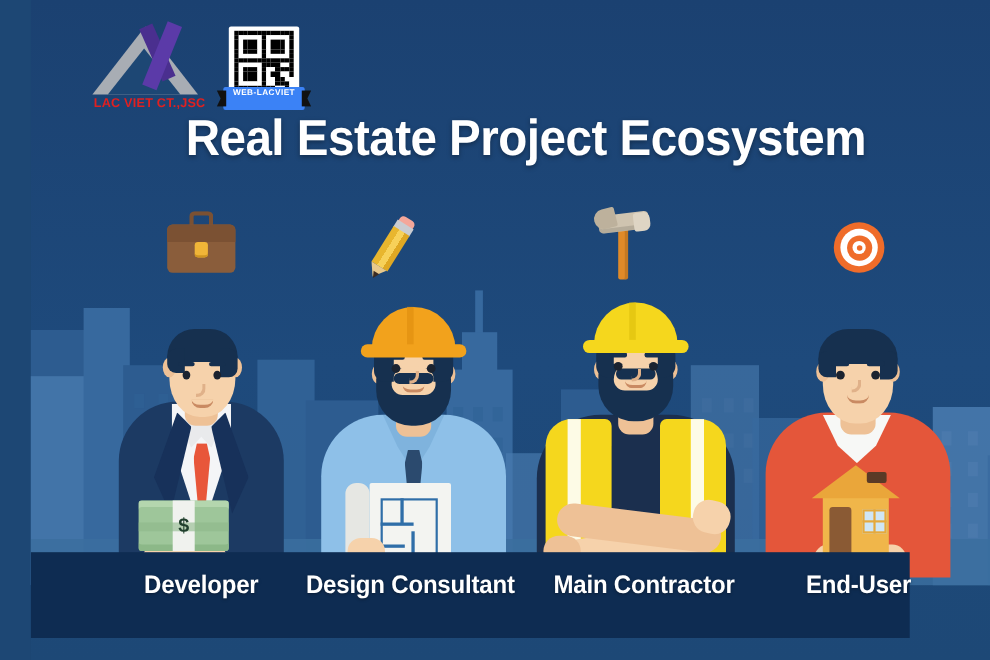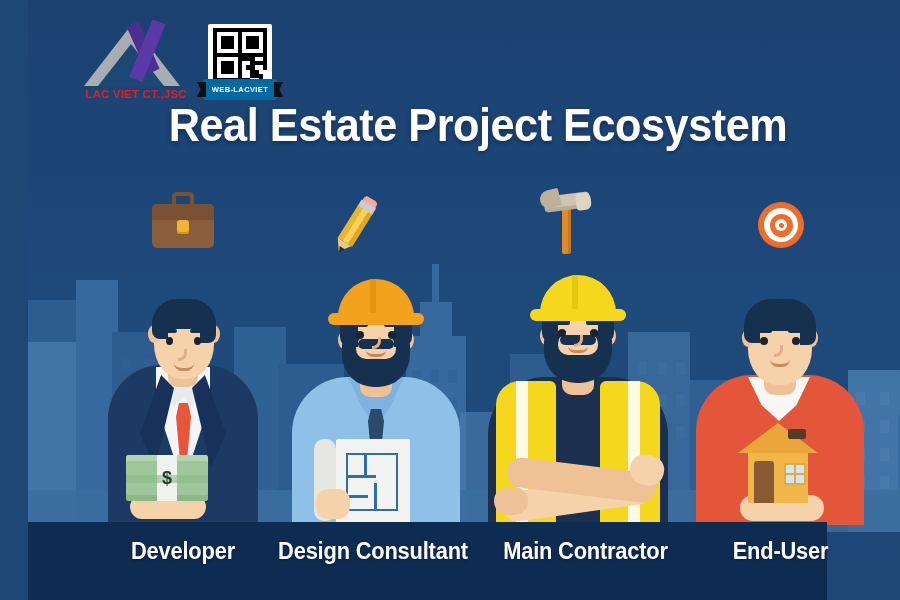--- a/index.html
+++ b/index.html
@@ -37,22 +37,22 @@
   .logo-v i.b { width:14px; height:62px; left:36px; top:0px; transform:rotate(22deg); transform-origin:top center; background:#5b3aa8; }
   .logo-txt { position:absolute; left:-2px; top:70px; width:124px; text-align:center;
       color:#e02020; font-size:11.5px; font-weight:700; letter-spacing:.2px;
       font-family:"Liberation Sans", sans-serif; white-space:nowrap; }
 
   .qr-wrap { position:absolute; left:175px; top:24px; width:74px; height:80px; }
   .qr-card { position:absolute; left:5px; top:0; width:64px; height:62px; background:#fff; border-radius:2px;
       display:flex; align-items:center; justify-content:center; }
   .qr-grid { width:54px; height:54px; display:grid; grid-template-columns:repeat(13,1fr); grid-template-rows:repeat(13,1fr); }
   .qr-grid span { background:#000; }
-  .ribbon { position:absolute; left:0; top:55px; width:74px; height:21px; background:#0369a1; border-radius:2px;
-      display:flex; align-items:center; justify-content:center; }
+  .ribbon { position:absolute; left:0; top:55px; width:74px; height:21px; background:#3b82f6; border-radius:2px;
+      display:flex; align-items:flex-start; justify-content:center; }
   .ribbon::before, .ribbon::after { content:""; position:absolute; top:3px; width:9px; height:15px; background:#111; }
   .ribbon::before { left:-6px; clip-path:polygon(0 0,100% 0,100% 100%,0 100%,40% 50%); }
   .ribbon::after  { right:-6px; clip-path:polygon(0 0,100% 0,60% 50%,100% 100%,0 100%); }
   .ribbon span { color:#fff; font-size:7.5px; font-weight:700; letter-spacing:.4px; position:relative; z-index:2; }
 
   
   .title { position:absolute; left:0; top:98px; width:900px; text-align:center;
       color:#fff; font-size:46px; font-weight:700; letter-spacing:-.5px;
       font-family:"Liberation Sans", sans-serif;
       text-shadow:0 2px 5px rgba(0,0,0,.35); transform:scaleX(.94); }
@@ -99,21 +99,21 @@
   .tg2 { width:34px; height:34px; border-radius:50%; background:#fff; display:flex; align-items:center; justify-content:center; }
   .tg3 { width:23px; height:23px; border-radius:50%; background:#ef6c2a; display:flex; align-items:center; justify-content:center; }
   .tg4 { width:12px; height:12px; border-radius:50%; background:#fff; display:flex; align-items:center; justify-content:center; }
   .tg5 { width:5px; height:5px; border-radius:50%; background:#ef6c2a; }
 
   
   .head { position:absolute; background:#f6d2ab; border-radius:42% 42% 46% 46%; }
   .hair { position:absolute; background:#16304f; }
 
   
-  .labelbar { position:absolute; left:0; top:522px; width:799px; height:78px; background:#0e2c52; }
+  .labelbar { position:absolute; left:0; top:502px; width:799px; height:78px; background:#0e2c52; }
   .lbl { position:absolute; top:538px; color:#fff; font-size:23px; font-weight:700;
       font-family:"Liberation Sans", sans-serif; letter-spacing:-.2px; transform:scaleX(.95);
       text-shadow:0 1px 3px rgba(0,0,0,.4); white-space:nowrap; text-align:center; }
 </style>
 </head>
 <body>
 
 <div id="stage">
 
   <div class="bg-sky"></div>

